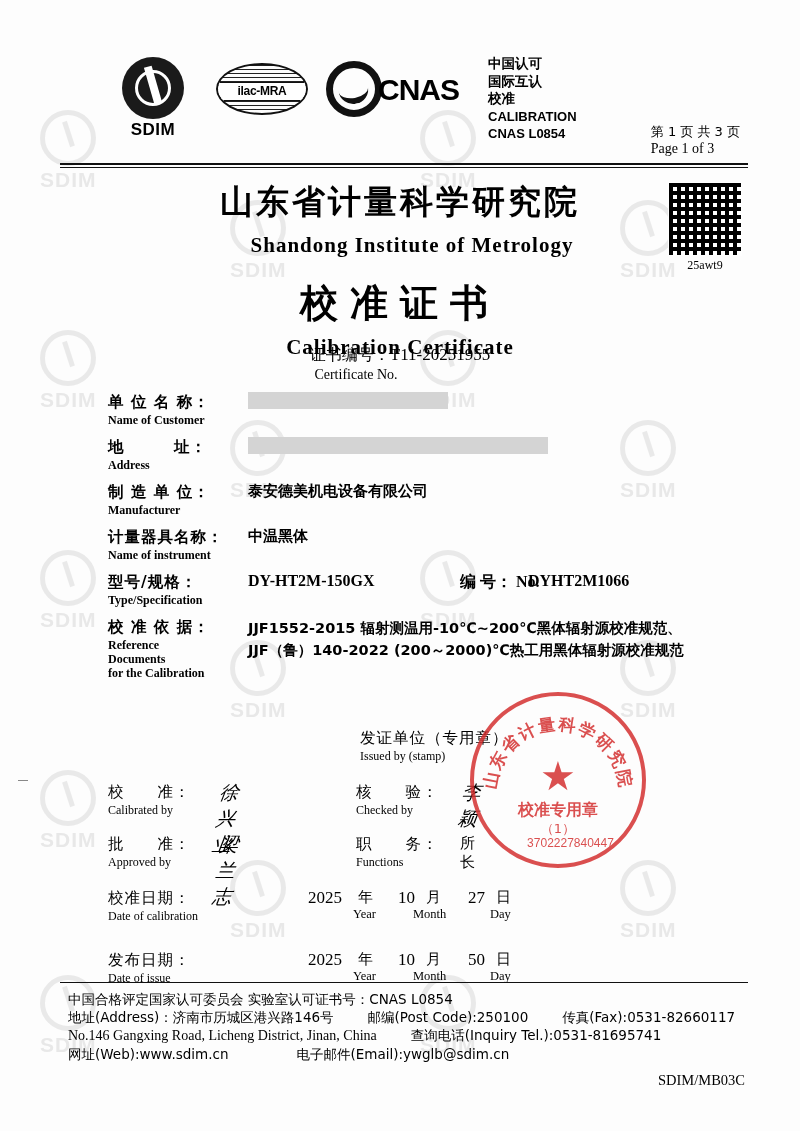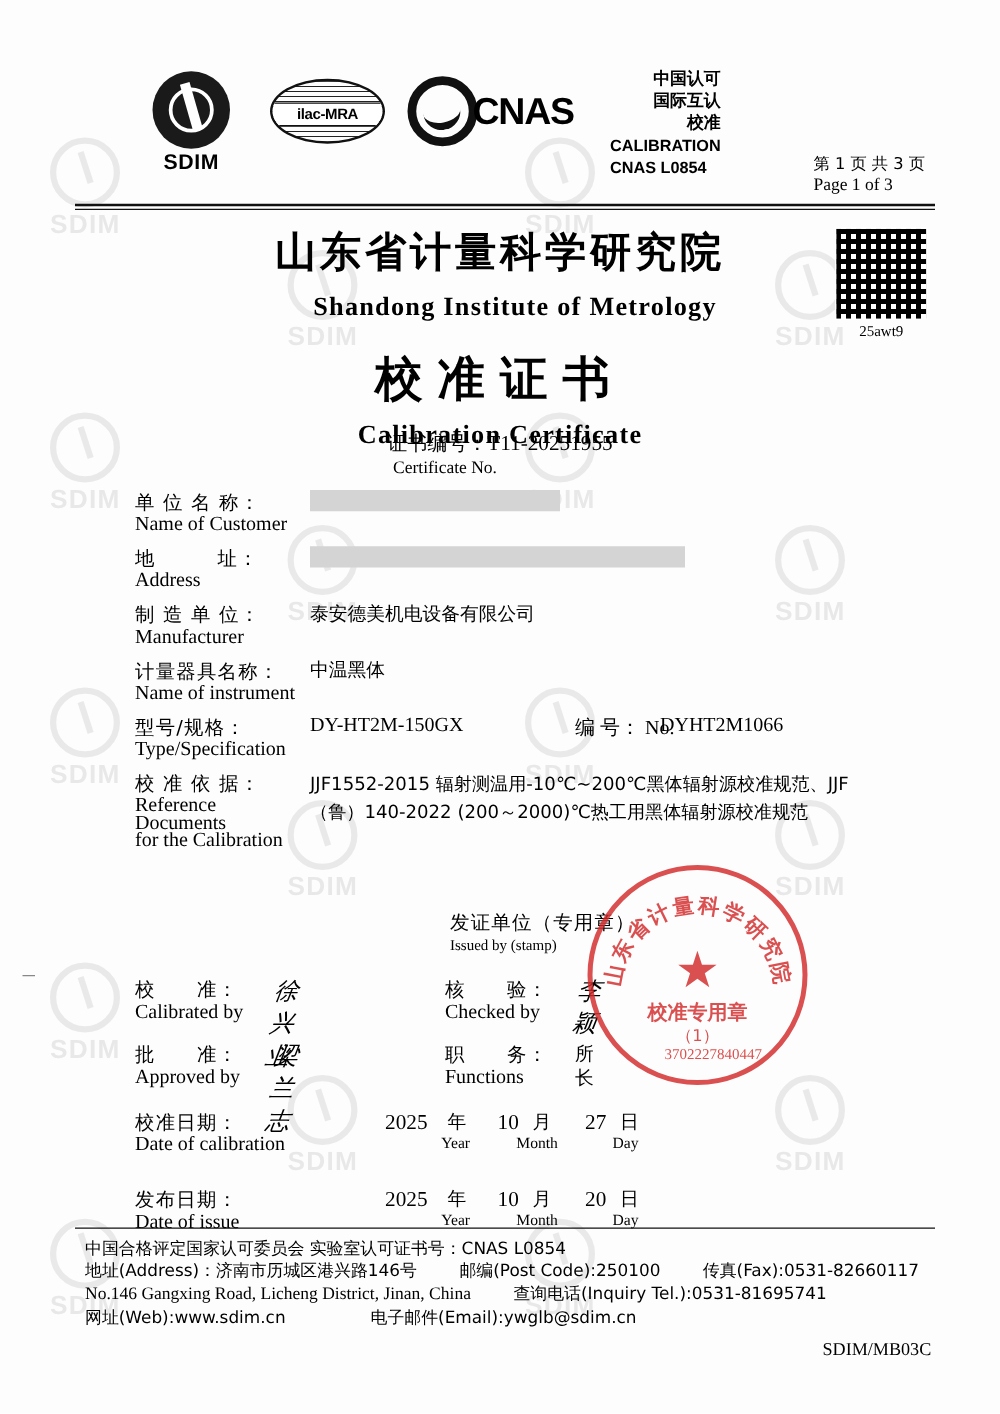--- a/index.html
+++ b/index.html
@@ -187,21 +187,20 @@
     top: 0px;
     font-family: "Liberation Sans", sans-serif;
     font-size: 13px;
     font-weight: bold;
     line-height: 17.5px;
   }
   .cnas-text .cn {
     font-family: "DejaVu Sans", sans-serif;
     font-weight: bold;
     font-size: 13.5px;
-    text-align: right;
   }
   .page-num {
     position: absolute;
     right: 0px;
     top: 68px;
     text-align: left;
     font-size: 14px;
     line-height: 17px;
   }
   .page-num .cn { font-family: "DejaVu Sans", sans-serif; font-size: 13px; }
@@ -310,36 +309,37 @@
     position: absolute;
     top: 392px;
     left: 108px;
     right: 60px;
     z-index: 3;
   }
   .row {
     position: relative;
     margin-bottom: 9px;
     min-height: 36px;
+    font-weight: bold;
   }
   .lab {
     position: absolute;
     left: 0;
     top: 0;
     width: 128px;
   }
   .lab .cn {
     font-family: "DejaVu Sans", sans-serif;
     font-size: 15.5px;
     display: block;
     letter-spacing: 1px;
     white-space: nowrap;
   }
   .lab .en {
-    font-size: 16px;
+    font-size: 12px;
     display: block;
     line-height: 14px;
     white-space: nowrap;
   }
   .lab.wide { width: 150px; }
   .val {
     position: absolute;
     left: 140px;
     top: 0px;
     font-family: "DejaVu Sans", sans-serif;
@@ -437,21 +437,21 @@
     top: 124px;
     text-align: center;
     font-family: "DejaVu Sans", sans-serif;
     font-size: 13px;
   }
   .stamp .code {
     position: absolute;
     left: 0; right: 0;
     top: 140px;
     text-align: center;
-    font-family: Liberation Serif, serif;
+    font-family: Liberation Sans, sans-serif;
     font-size: 12px;
     padding-left: 25px;
   }
 
   
   .sigs {
     position: absolute;
     top: 782px;
     left: 108px;
     right: 60px;
@@ -813,21 +813,21 @@
       <div class="lab" style="position:absolute;left:0;top:0;">
         <span class="cn">发布日期：</span>
         <span class="en">Date of issue</span>
       </div>
       <div class="num" style="left:200px; top:0;">2025</div>
       <div class="unit" style="left:250px; top:0;">年</div>
       <div class="unit-en" style="left:245px;">Year</div>
       <div class="num" style="left:290px; top:0;">10</div>
       <div class="unit" style="left:318px; top:0;">月</div>
       <div class="unit-en" style="left:305px;">Month</div>
-      <div class="num" style="left:360px; top:0;">20</div>
+      <div class="num" style="left:360px; top:0;">50</div>
       <div class="unit" style="left:388px; top:0;">日</div>
       <div class="unit-en" style="left:382px;">Day</div>
     </div>
   </div>
 
   <div class="foot-rule"></div>
   <div class="footer">
     <div class="ln">中国合格评定国家认可委员会 实验室认可证书号：CNAS L0854</div>
     <div class="ln">
       <span>地址(Address)：济南市历城区港兴路146号</span><span class="sp"></span><span>邮编(Post Code):250100</span><span class="sp"></span><span>传真(Fax):0531-82660117</span>

